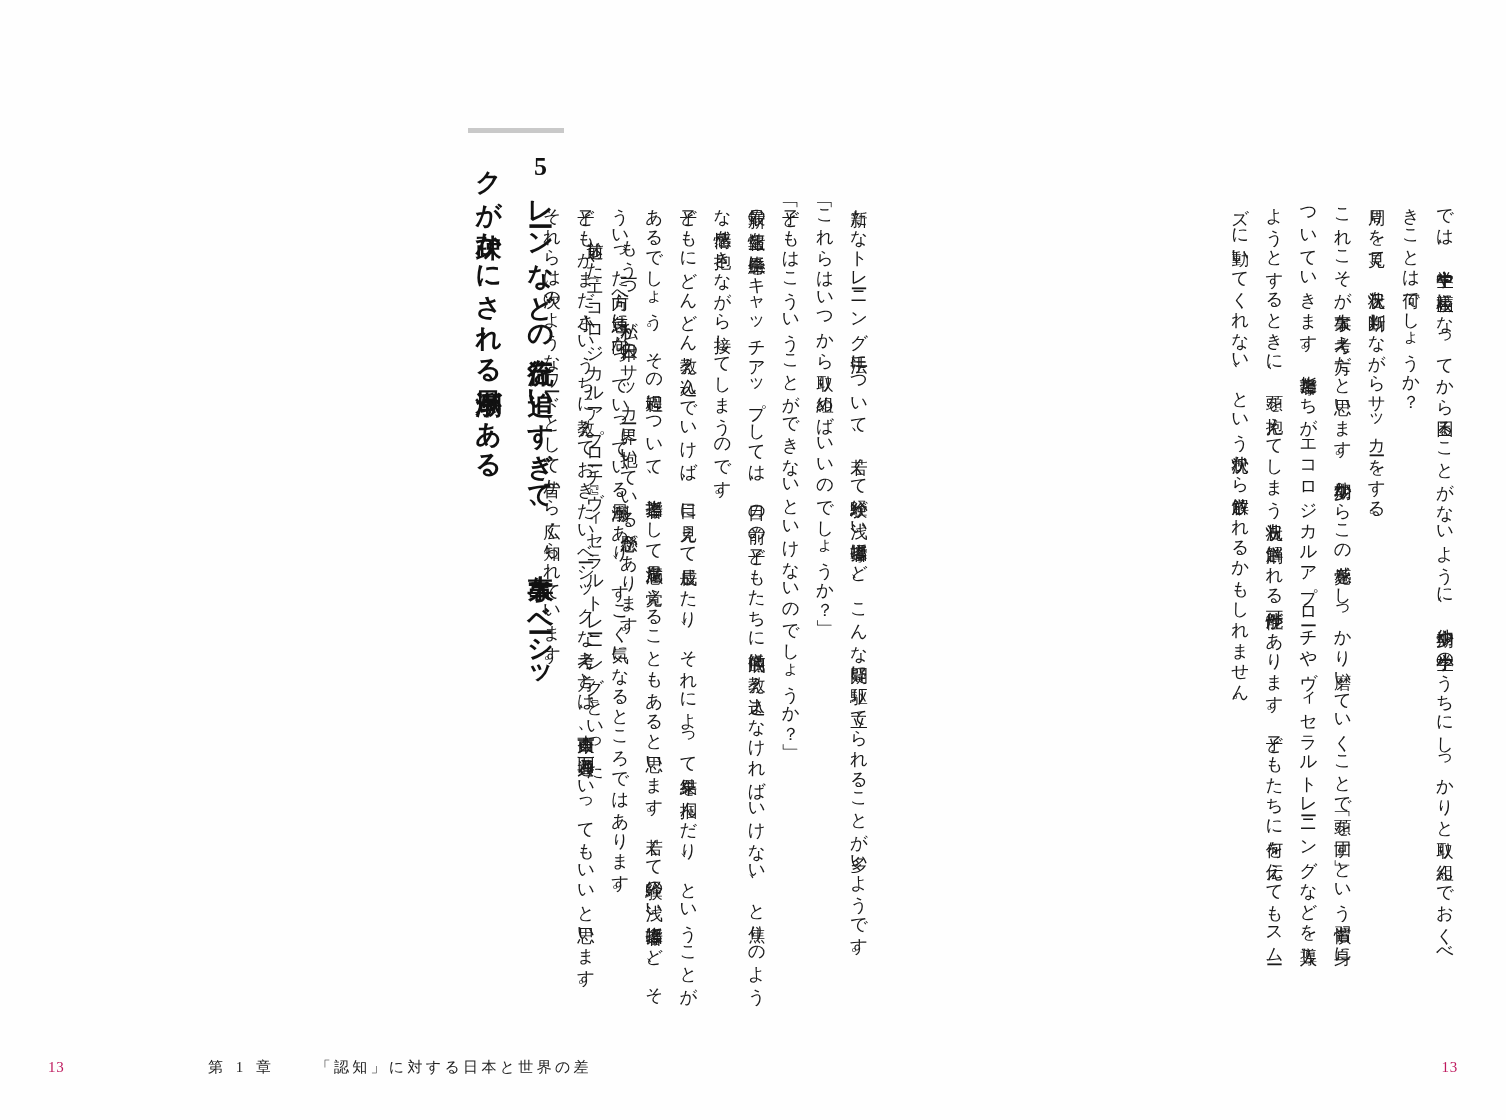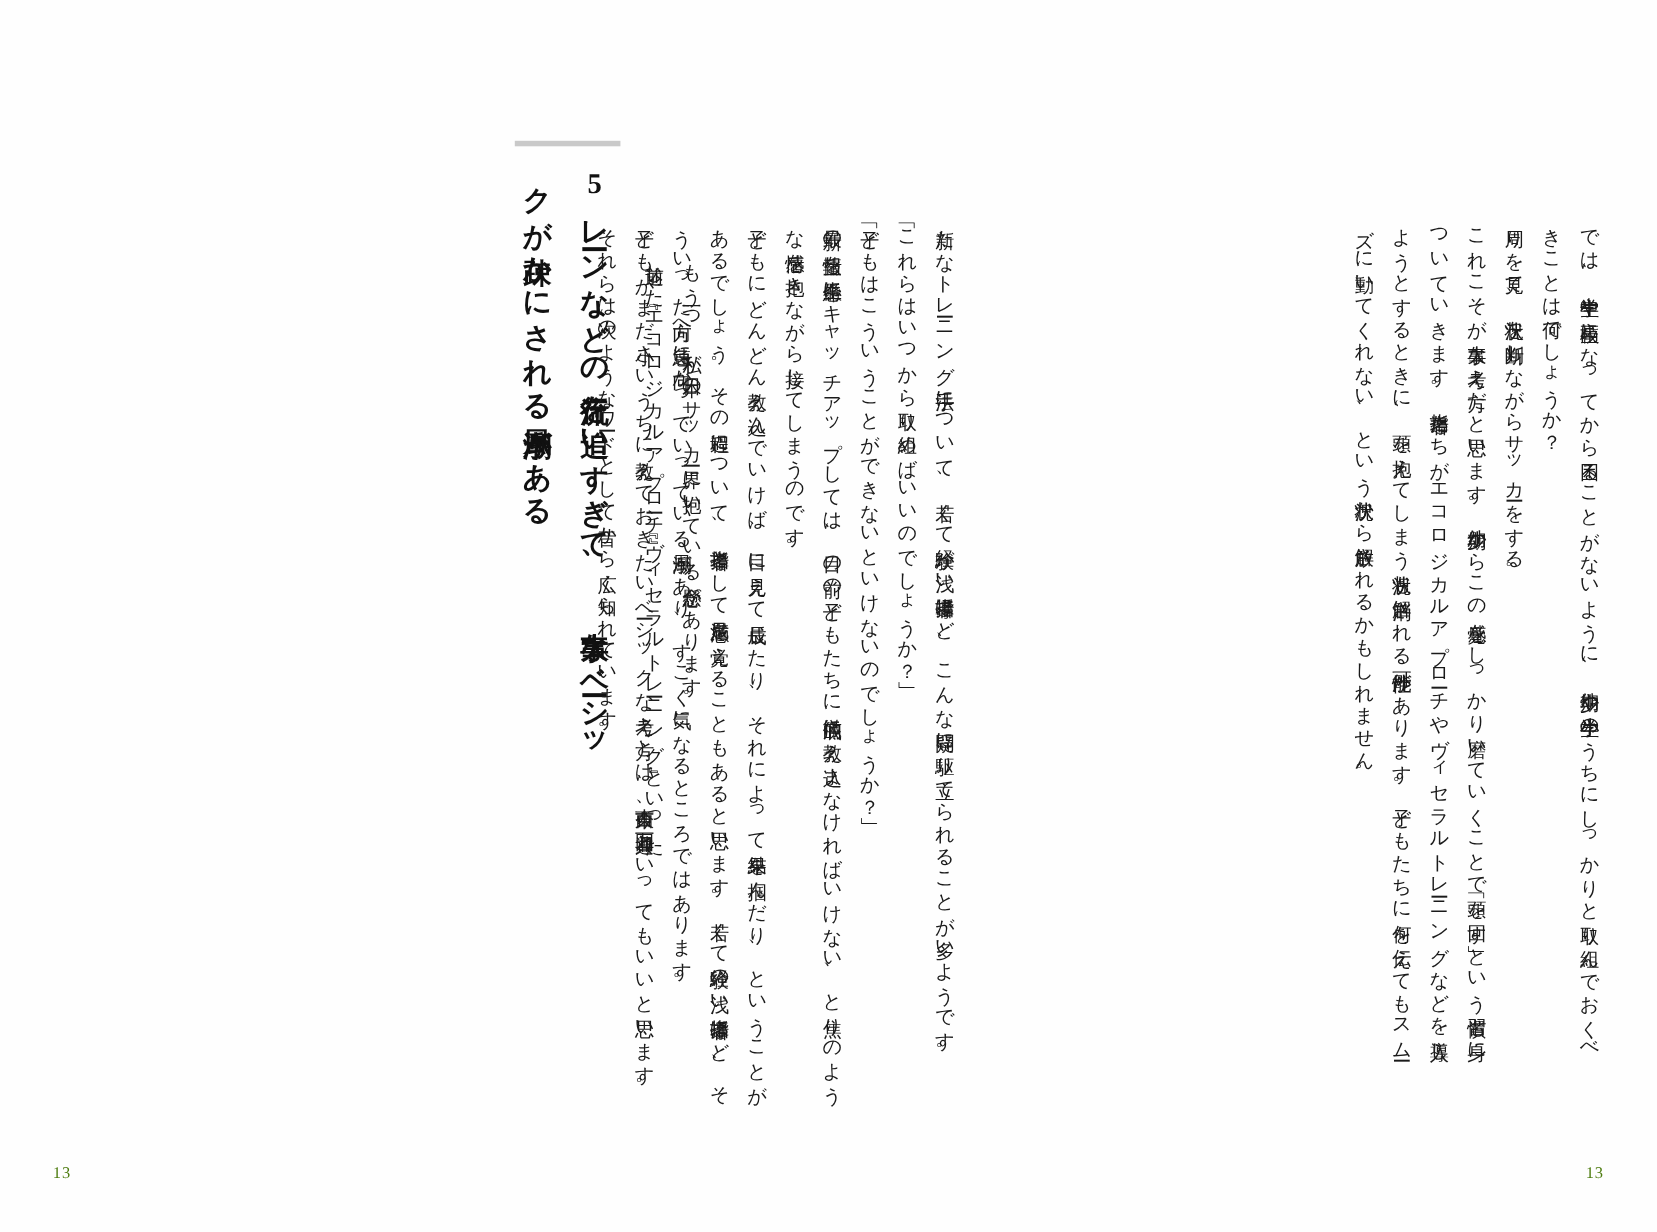--- a/index.html
+++ b/index.html
@@ -78,21 +78,21 @@
   #left-body {
     top: 196px;
     right: 630px;
     height: 800px;
     width: 560px;
   }
   .folio {
     position: absolute;
     bottom: 44px;
     font-size: 15px;
-    color: #4d7c0f;
+    color: #be185d;
     letter-spacing: 0.05em;
   }
   .folio.left { left: 48px; }
   .folio.right { right: 48px; }
   .runhead {
     position: absolute;
     bottom: 43px;
     left: 208px;
     font-size: 15px;
     letter-spacing: 0.22em;
@@ -133,14 +133,19 @@
 
   <div class="vcol" id="left-body">新たなトレーニング手法について、若くて経験が浅い指導者ほど、こんな疑問に駆り立てられることが多いようです。
 「これらはいつから取り組めばいいのでしょうか？」
 「子どもはこういうことができないといけないのでしょうか？」
 最新の情報を一生懸命にキャッチアップしては、目の前の子どもたちに徹底的に教え込まなければいけない、と焦りのような感情を抱きながら接してしまうのです。
 子どもにどんどん教え込んでいけば、目に見えて成長したり、それによって結果を掴んだり、ということがあるでしょう。その過程について、指導者として満足感を覚えることもあると思います。若くて経験の浅い指導者ほど、そういった方向へ急速に向かっていっている風潮があり、すごく気になるところではあります。
 子どもがまだ小さいうちに教えておきたいベーシックな考え方とは、古今東西、万国共通といってもいいと思います。それらは次のようなワードとして昔から広く知られています。</div>
 
   <div class="folio left">13</div>
 
+  <div class="runhead">
+    <span class="chapnum">第 1 章</span>
+    <span style="display:inline-block;width:26px"></span>
+    <span>「認知」に対する日本と世界の差</span>
+  </div>
 
 </div>
 
 </body></html>

